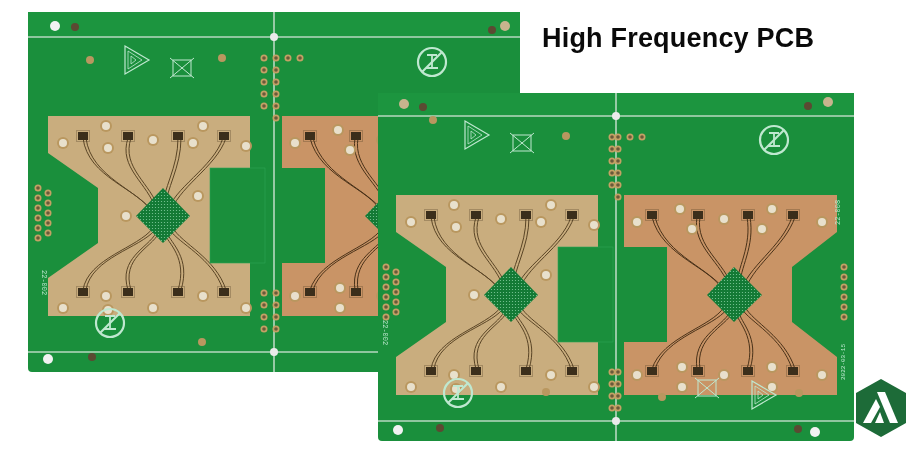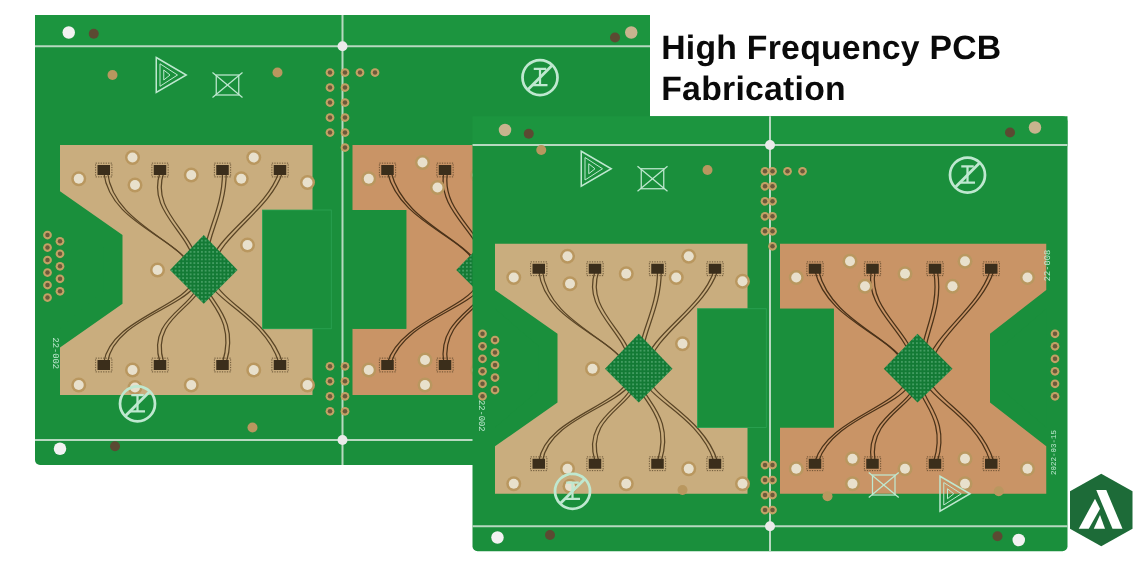--- a/index.html
+++ b/index.html
@@ -1,18 +1,18 @@
 <!DOCTYPE html>
 <html><head>
 <meta charset="utf-8">
 <style>
   html,body{margin:0;padding:0;background:#ffffff;}
   body{width:910px;height:450px;position:relative;overflow:hidden;font-family:"Liberation Sans",sans-serif;}
   .photo{position:absolute;left:0;top:0;width:910px;height:450px;}
-  .title{position:absolute;left:529px;top:22px;font-family:"Liberation Sans",sans-serif;font-weight:bold;font-size:27px;line-height:33px;color:#0a0a0a;letter-spacing:0.2px;}
+  .title{position:absolute;left:542px;top:22px;font-family:"Liberation Sans",sans-serif;font-weight:bold;font-size:27px;line-height:33px;color:#0a0a0a;letter-spacing:0.2px;}
   .logo{position:absolute;left:853px;top:377px;width:56px;height:62px;}
 </style>
 </head>
 <body>
 
 <svg class="photo" viewBox="0 0 910 450" xmlns="http://www.w3.org/2000/svg">
   <defs>
     <pattern id="dots" width="3" height="3" patternUnits="userSpaceOnUse">
       <circle cx="1.5" cy="1.5" r="0.6" fill="#7fc99a"></circle>
     </pattern>
@@ -261,21 +261,20 @@
   </g>
 
   <text x="0" y="0" transform="translate(42,270) rotate(90)" font-family="Liberation Mono, monospace" font-size="7" fill="#bfe8d0">22-002</text>
   <text x="0" y="0" transform="translate(383,320) rotate(90)" font-family="Liberation Mono, monospace" font-size="7" fill="#bfe8d0">22-002</text>
   <text x="0" y="0" transform="translate(840,225) rotate(-90)" font-family="Liberation Mono, monospace" font-size="7" fill="#bfe8d0">22-008</text>
   <text x="0" y="0" transform="translate(845,380) rotate(-90)" font-family="Liberation Mono, monospace" font-size="6" fill="#bfe8d0">2022-03-15</text>
 </svg>
 
 <div class="title">
   <div>High Frequency PCB</div>
-  <div>Fabrication</div>
 </div>
 
 <svg class="logo" viewBox="0 0 56 62" xmlns="http://www.w3.org/2000/svg">
   <path d="M28,2 L53,16 L53,46 L28,60 L3,46 L3,16 Z" fill="#1d6b38"></path>
   <path d="M24,15 L32,15 L45,46 L37,46 Z" fill="#ffffff"></path>
   <path d="M23,22 L27,30 L18,46 L10,46 Z" fill="#ffffff"></path>
   <path d="M27,35 L31,46 L22,46 Z" fill="#ffffff"></path>
 </svg>
 
 </body></html>

